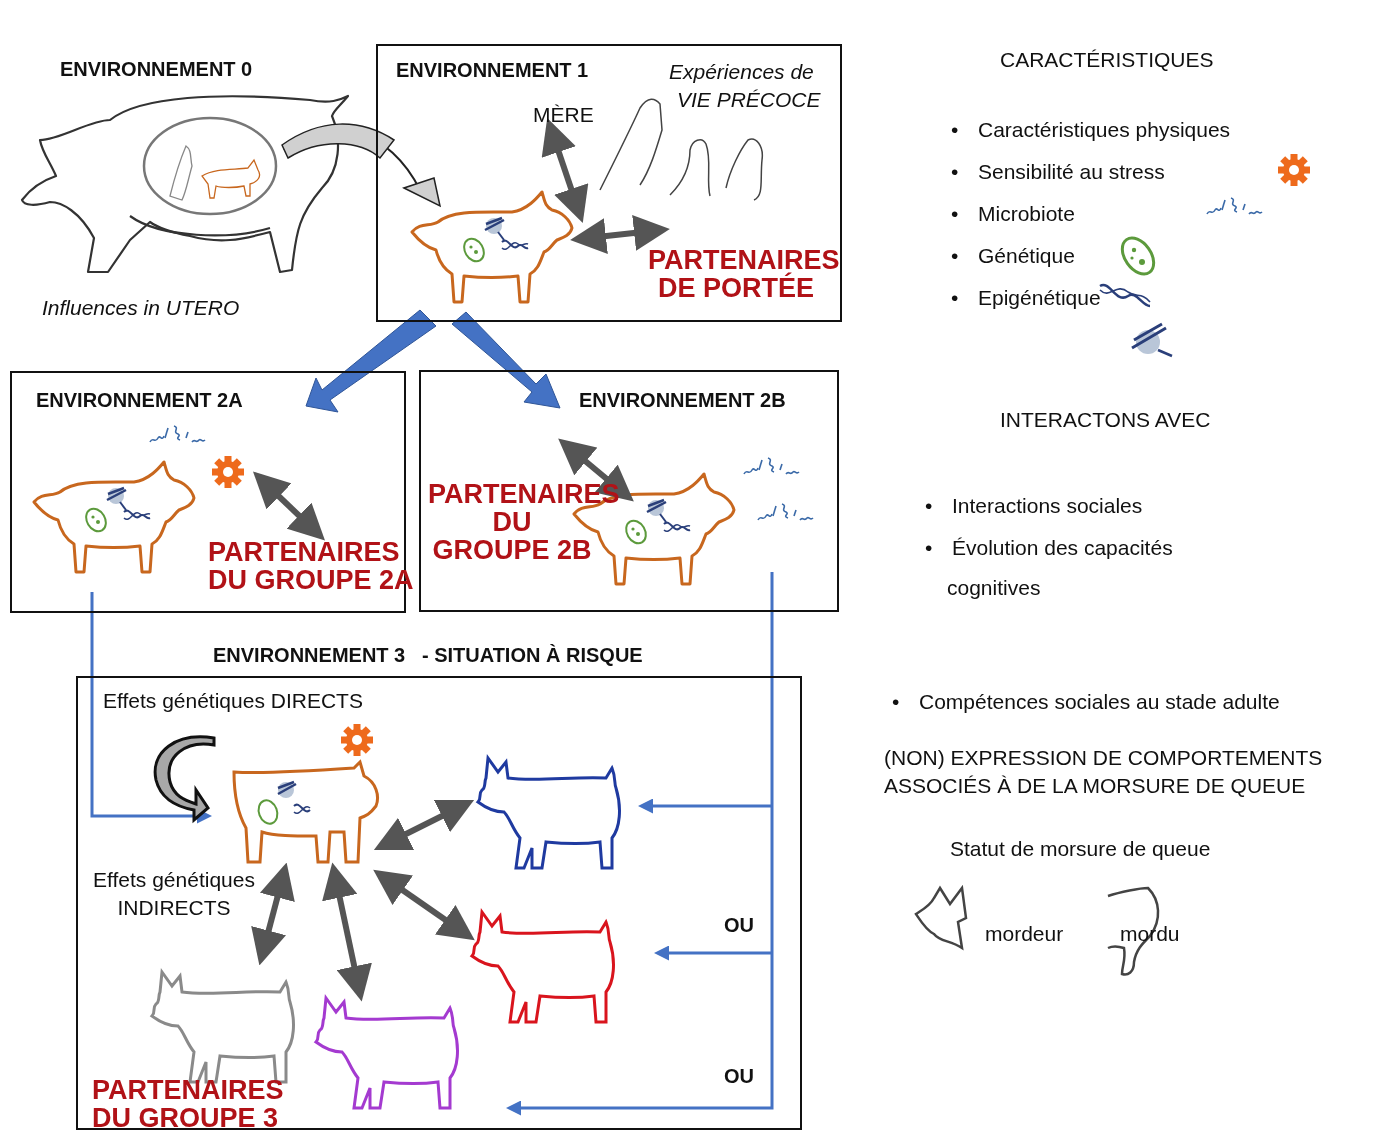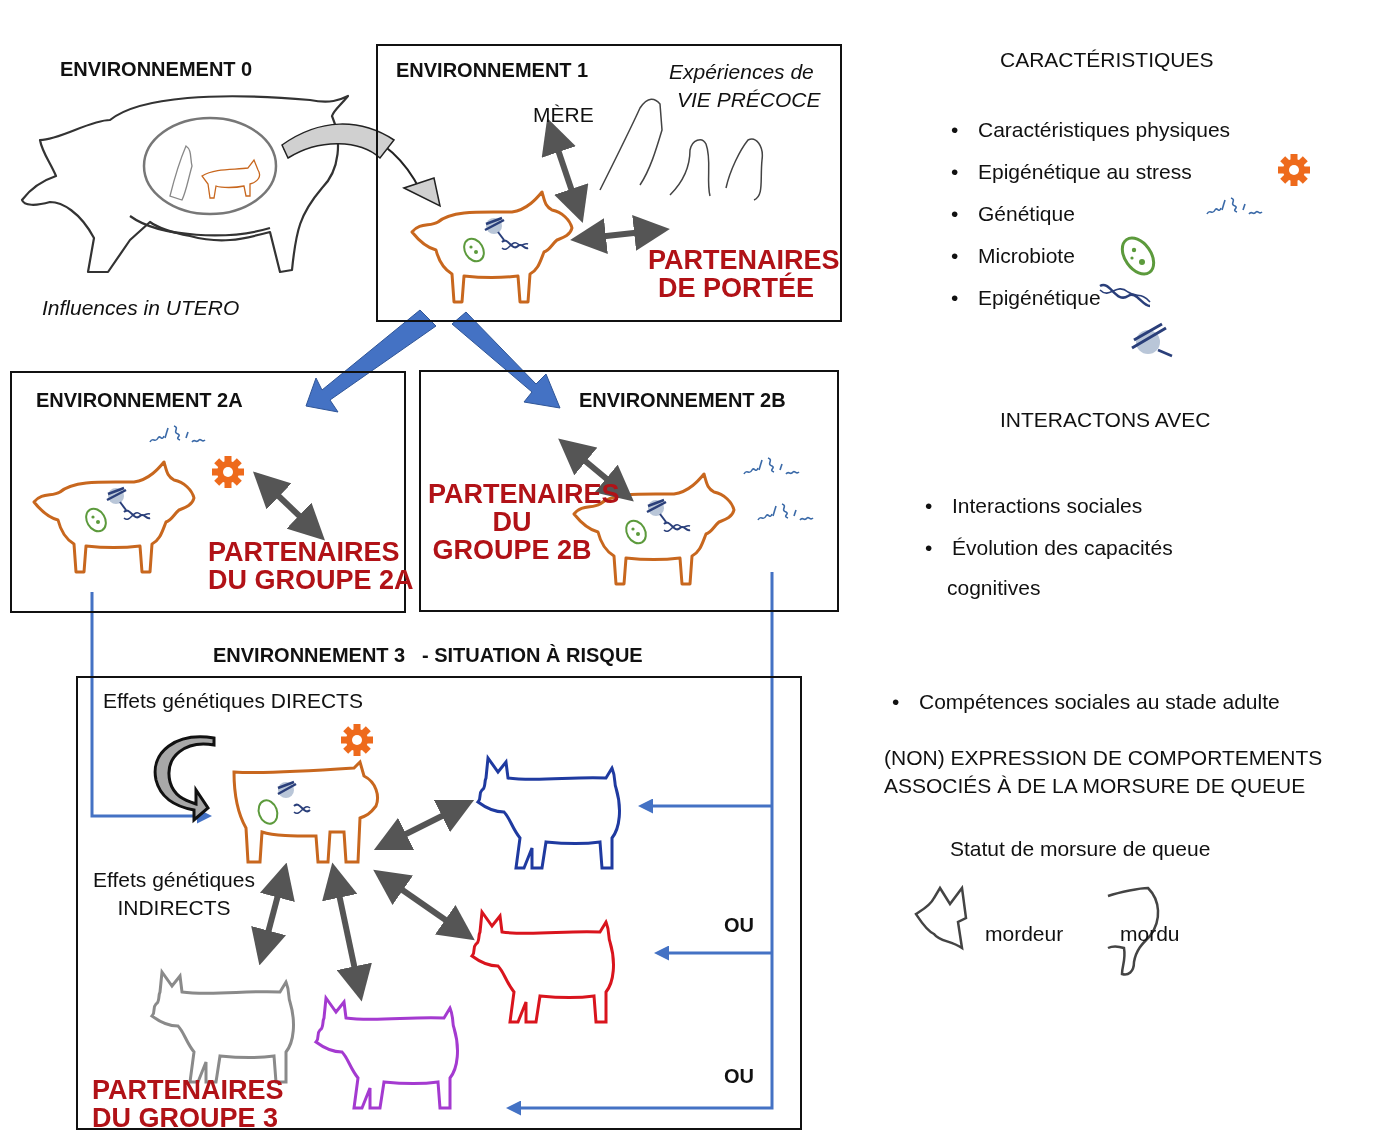--- a/index.html
+++ b/index.html
@@ -202,23 +202,23 @@
   <div>DU GROUPE 3</div>
 </div>
 <div class="abs bold" style="left:724px; top:914px; font-size:20px;">OU</div>
 <div class="abs bold" style="left:724px; top:1065px; font-size:20px;">OU</div>
 
 <div class="heading-r" style="left:1000px; top:46px; width:260px;">
   <div>CARACTÉRISTIQUES</div>
 </div>
 <ul class="bullet-list" style="left:951px; top:116px;">
   <li>Caractéristiques physiques</li>
-  <li>Epigénétique au stress</li>
+  <li>Sensibilité au stress</li>
+  <li>Microbiote</li>
   <li>Génétique</li>
-  <li>Microbiote</li>
   <li>Epigénétique</li>
 </ul>
 
 <div class="heading-r" style="left:1000px; top:406px; width:260px;">
   <div>INTERACTONS AVEC</div>
 </div>
 <ul class="bullet-list" style="left:925px; top:492px;">
   <li>Interactions sociales</li>
   <li>Évolution des capacités</li>
 </ul>

